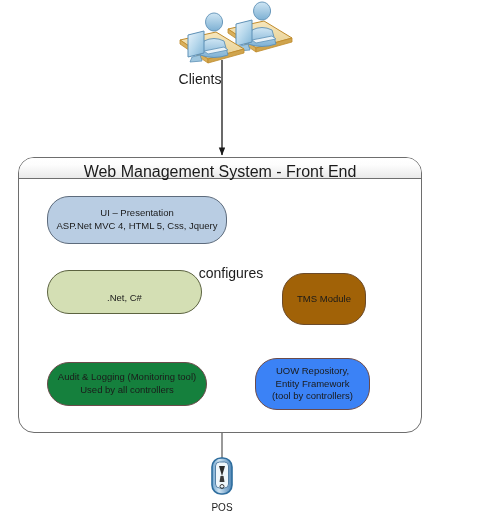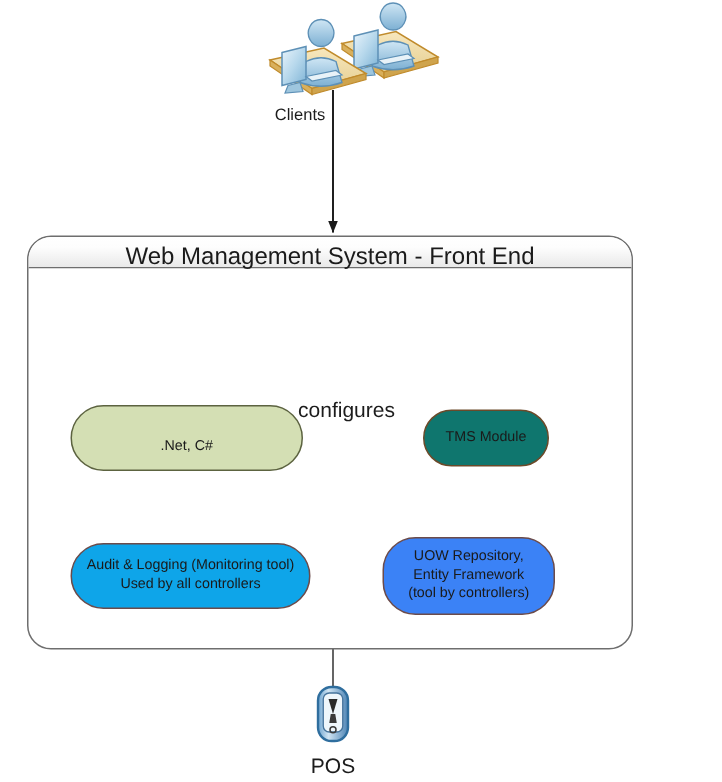--- a/index.html
+++ b/index.html
@@ -26,26 +26,26 @@
   .lbl {
     font-size: 10px;
     color: #1c1c1c;
     text-align: center;
     line-height: 1.25;
     white-space: nowrap;
   }
   .clients-label {
     left: 160px; top: 71px;
     width: 80px;
-    font-size: 11px;
+    font-size: 14px;
   }
   .pos-label {
     left: 182px; top: 502px;
     width: 80px;
-    font-size: 14px;
+    font-size: 10px;
   }
   .configures-label {
     left: 186px; top: 265px;
     width: 90px;
     font-size: 14px;
   }
 
   
   .container-box {
     left: 18px; top: 157px;
@@ -93,28 +93,28 @@
     border: 1.1px solid #5d6b7c;
   }
   .node-mvc {
     left: 47px; top: 270px;
     width: 155px; height: 44px;
     background: #d4dfb4;
     border: 1.1px solid #5c6340;
   }
   .node-tms {
     left: 282px; top: 273px;
-    width: 84px; height: 38px;
-    background: #0f766e;
+    width: 84px; height: 52px;
+    background: #a16207;
     border: 1.1px solid #6b4a2a;
   }
   .node-audit {
     left: 47px; top: 362px;
     width: 160px; height: 44px;
-    background: #0ea5e9;
+    background: #15803d;
     border: 1.1px solid #6b4b4b;
   }
   .node-uow {
     left: 255px; top: 358px;
     width: 115px; height: 52px;
     background: #3b82f6;
     border: 1.1px solid #6b4b4b;
   }
 </style>
 </head>
@@ -224,20 +224,26 @@
       <path d="M219,466 L225,466 L222,476 z" fill="#2a2a2a"></path>
       <path d="M220.5,476 L223.5,476 L224.5,482 L219.5,482 z" fill="#3a3a3a"></path>
       <circle cx="222" cy="486.5" r="2" fill="none" stroke="#3a3a3a" stroke-width="1"></circle>
     </g>
   </svg>
 
   <div class="abs container-box"></div>
   <div class="abs container-header"></div>
   <div class="abs container-title lbl">Web Management System - Front End</div>
 
+  <div class="abs node node-ui">
+    <div>
+      <span>UI – Presentation</span><br>
+      <span>ASP.Net MVC 4, HTML 5, Css, Jquery</span>
+    </div>
+  </div>
 
   <div class="abs node node-mvc">
     <div>
       <br>
       <span>.Net, C#</span>
     </div>
   </div>
 
   <div class="abs node node-tms">
     <div>

